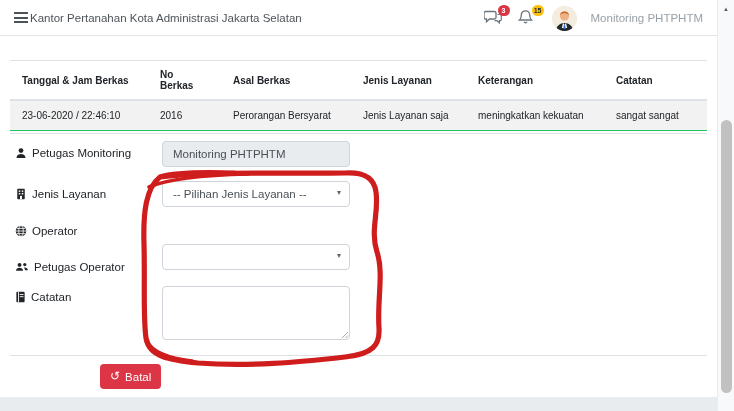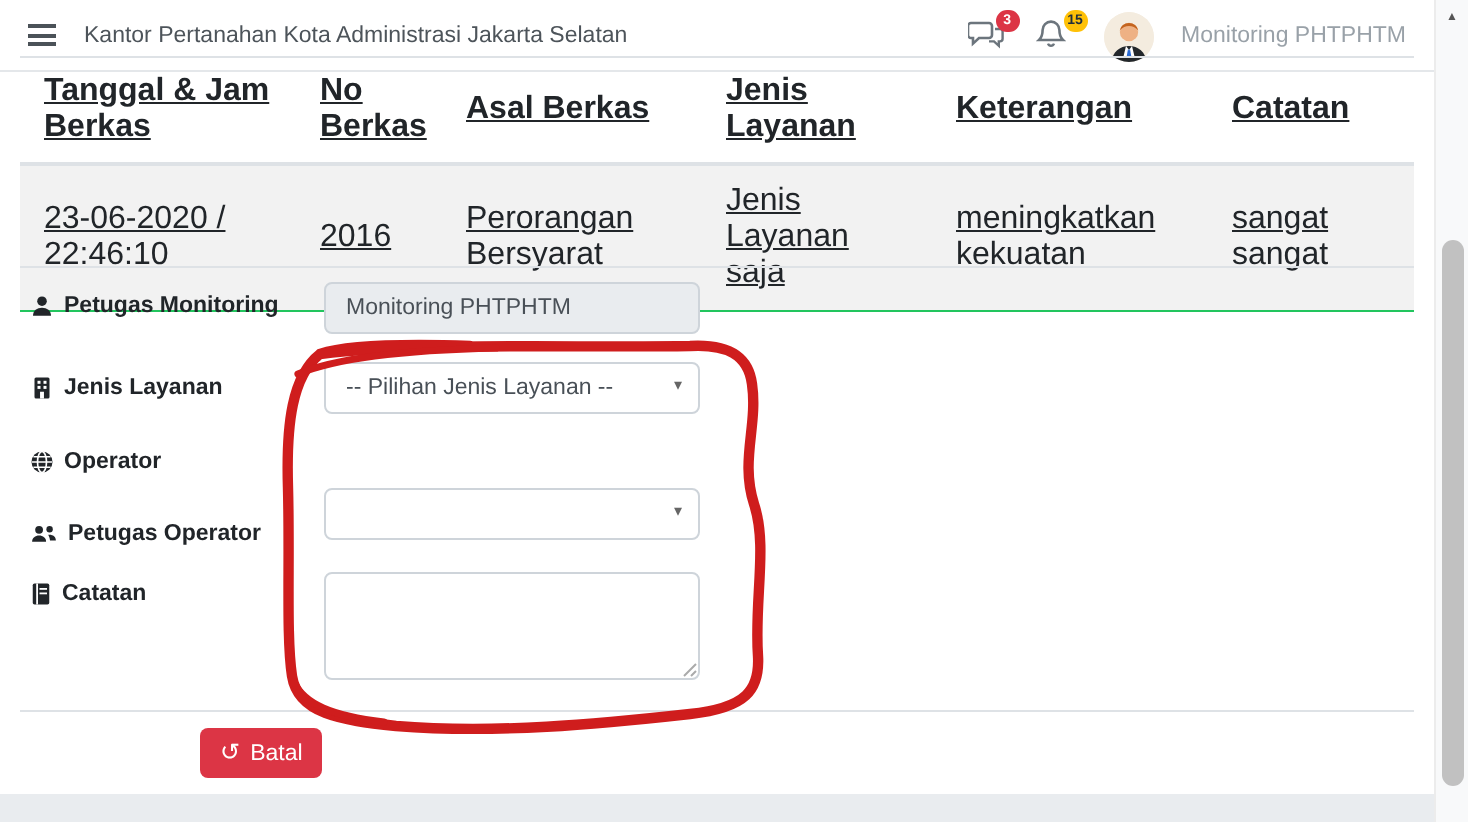--- a/index.html
+++ b/index.html
@@ -5,43 +5,43 @@
   * { margin:0; padding:0; box-sizing:border-box; }
   html,body { width:734px; height:411px; overflow:hidden; }
   body { font-family:"Liberation Sans", sans-serif; background:#fff; color:#212529; }
   .page { position:relative; width:734px; height:411px; background:#fff; }
 
   
   .navbar { position:absolute; top:0; left:0; width:717px; height:36px; background:#fff;
             border-bottom:1px solid #e4e7ea; display:flex; align-items:center; }
   .hamburger { margin-left:14px; width:16px; cursor:pointer; }
   .hamburger span { display:block; width:14px; height:2px; background:#4b5258; margin:2.5px 0; }
-  .nav-title { margin-left:12px; font-size:11.5px; color:#4d545a; }
+  .nav-title { font-size:11.5px; color:#4d545a; }
   .nav-right { position:absolute; right:14px; top:0; height:36px; display:flex; align-items:center; gap:14px; }
   .nav-icon { position:relative; width:20px; height:18px; cursor:pointer; }
   .nav-icon svg { display:block; }
   .badge { position:absolute; top:-4px; right:-6px; min-width:12px; height:11px; border-radius:6px;
            font-size:7px; font-weight:bold; line-height:11px; text-align:center; padding:0 2px; }
   .badge-danger { background:#dc3545; color:#fff; }
   .badge-warning { background:#ffc107; color:#1f2d3d; }
   .avatar { width:25px; height:25px; border-radius:50%; overflow:hidden; background:#f4ecdf; cursor:pointer; }
   .user-name { font-size:11.5px; color:#99a1a8; }
 
   
-  .tbl { position:absolute; left:10px; top:28px; width:697px; border-collapse:collapse; table-layout:fixed;
-         font-size:16px;text-decoration:underline; }
+  .tbl { position:absolute; left:10px; top:60px; width:697px; border-collapse:collapse; table-layout:fixed;
+         font-size:10px; }
   .tbl th { text-align:left; font-weight:bold; padding:8px 12px; border-top:1px solid #dee2e6;
             border-bottom:2px solid #dee2e6; color:#212529; }
   .tbl td { padding:9px 12px; background:#f2f2f2; border-bottom:1px solid #22c55e; color:#212529; }
 
   .hr { position:absolute; left:10px; width:697px; border-top:1px solid #dee2e6; }
 
   
   .frm-label { position:absolute; left:15px; display:flex; align-items:center; gap:5px;
-               font-size:11.5px; font-weight:bold; color:#212529; }
+               font-size:11.5px; font-weight:normal; color:#212529; }
   .frm-label svg { flex:0 0 auto; }
   .ctl { position:absolute; left:162px; width:188px; font-size:11.5px; color:#495057;
          border:1px solid #ced4da; border-radius:4px; background:#fff; }
   .ctl-input { height:26px; line-height:24px; padding:0 10px; background:#e9ecef; color:#495057;
                font-family:"Liberation Sans", sans-serif; font-size:11.5px; width:188px; }
   .ctl-select { height:26px; line-height:24px; padding:0 22px 12px 10px; cursor:pointer; position:relative;
                 white-space:nowrap; overflow:hidden; }
   .caret { position:absolute; right:8px; top:50%; transform:translateY(-55%); font-size:8px; color:#666; }
   .ctl-textarea { height:54px; resize:none; padding:4px 8px; font-family:"Liberation Sans", sans-serif;
                   font-size:11.5px; width:188px; }

